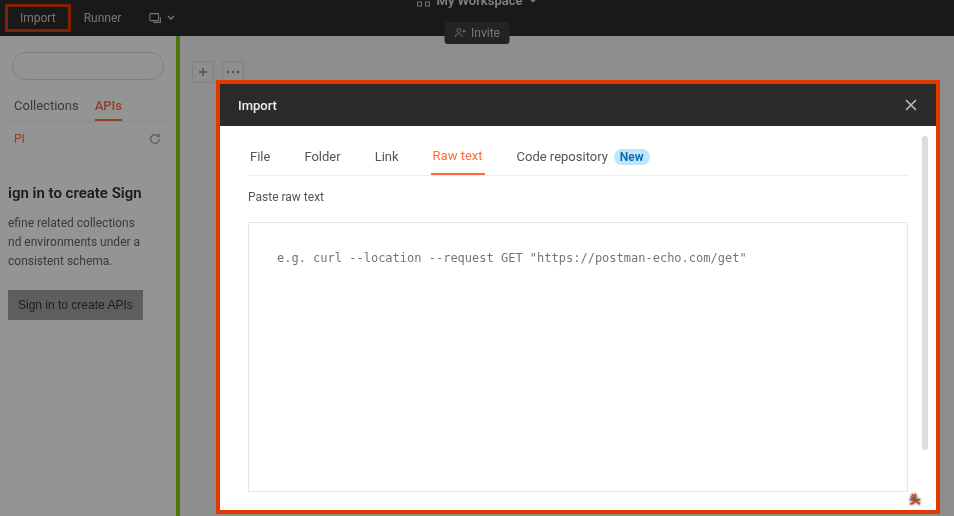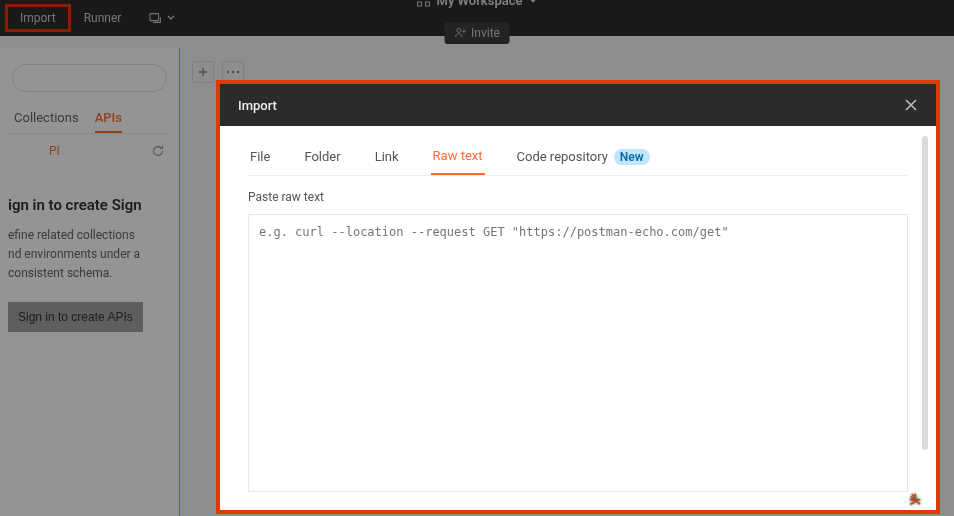--- a/index.html
+++ b/index.html
@@ -11,26 +11,26 @@
   
   .header { height: 36px; background: #2b2b2b; display: flex; align-items: center; padding: 0 8px; gap: 4px; color: #ccc; position: relative; }
   .header-left { display: flex; align-items: center; gap: 4px; }
   .hbtn { padding: 4px 12px; color: #ccc; font-size: 12px; cursor: pointer; display: flex; align-items: center; gap: 4px; }
   .import-highlight { outline: 3px solid #e03a00; }
   .header-center { position: absolute; left: 50%; transform: translateX(-50%); display: flex; align-items: center; gap: 14px; flex-direction: column; }
   .ws-btn { display: flex; align-items: center; gap: 6px; color: #ddd; font-weight: 600; font-size: 13px; cursor: pointer; }
   .invite-btn { display: flex; align-items: center; gap: 5px; padding: 4px 10px; background: #3d3d3d; border-radius: 3px; color: #ccc; font-size: 12px; cursor: pointer; }
 
   
-  .leftpanel { position: absolute; top: 48px; left: 0; bottom: 0; width: 180px; background: #fff; border-right: 1px solid #84cc16; padding: 12px 8px; }
+  .leftpanel { position: absolute; top: 36px; left: 0; bottom: 0; width: 180px; background: #fff; border-right: 4px solid #84cc16; padding: 12px 8px; }
   .filter { height: 28px; border: 1px solid #ddd; border-radius: 14px; margin: 4px 4px 12px; }
   .coltabs { display: flex; gap: 16px; border-bottom: 1px solid #eee; padding: 0 6px; }
   .coltab { padding: 6px 0; font-size: 13px; color: #666; cursor: pointer; }
   .coltab.active { color: #ff6c37; border-bottom: 2px solid #ff6c37; font-weight: 500; }
-  .apis-line { display: flex; align-items: center; justify-content: space-between; padding: 10px 6px; margin-left: 35px; }
+  .apis-line { display: flex; align-items: center; justify-content: space-between; padding: 10px 6px; }
   .apis-label { color: #ff6c37; font-size: 12px; }
   .refresh { color: #888; cursor: pointer; }
 
   .signin-heading { font-size: 15px; font-weight: 600; color: #333; margin: 28px 0 12px 0; }
   .signin-desc { font-size: 12px; color: #666; line-height: 1.6; }
   .signin-btn { margin-top: 18px; padding: 8px 10px; background: #a3a3a3; border: none; font-size: 12px; color: #333; cursor: pointer; }
 
   
   .tabbar { position: absolute; top: 54px; left: 180px; right: 0; height: 36px; display: flex; align-items: center; padding-left: 12px; gap: 8px; }
   .plusbtn, .dotsbtn { width: 22px; height: 22px; border: 1px solid #ddd; display: flex; align-items: center; justify-content: center; color: #888; cursor: pointer; border-radius: 2px; }
@@ -41,21 +41,21 @@
   .modal-title { color: #eee; font-size: 13px; font-weight: 500; }
   .close-x { color: #bbb; font-size: 18px; cursor: pointer; }
 
   .modal-body { flex: 1; padding: 18px 28px; position: relative; display: flex; flex-direction: column; }
   .import-tabs { display: flex; gap: 30px; border-bottom: 1px solid #eee; }
   .import-tab { padding: 4px 2px 10px; font-size: 13px; color: #555; cursor: pointer; display: flex; align-items: center; gap: 6px; }
   .import-tab.active { color: #ff6c37; border-bottom: 2px solid #ff6c37; }
   .badge-new { background: #bfe6ff; color: #0a6aa8; font-size: 12px; padding: 1px 6px; border-radius: 8px; font-weight: 600; }
 
   .paste-label { margin-top: 14px; font-size: 12px; color: #555; }
-  .paste-area { margin-top: 10px; flex: 1; min-height: 260px; border: 1px solid #e6e6e6; padding: 10px; font-family: monospace; font-size: 12px; color: #aaa; resize: none; background: #fff; }
+  .paste-area { margin-top: 18px; flex: 1; min-height: 260px; border: 1px solid #e6e6e6; padding: 28px; font-family: monospace; font-size: 12px; color: #aaa; resize: none; background: #fff; }
 
   .scrollbar { position: absolute; right: 8px; top: 10px; bottom: 60px; width: 6px; background: #dcdcdc; border-radius: 3px; }
 
   .watermark { position: absolute; bottom: 8px; right: 30px; z-index: 3; color: #fff; font-size: 18px; font-weight: 600; text-shadow: 0 0 3px #000; display: flex; align-items: center; gap: 6px; }
   .wm-icon { width: 18px; height: 18px; border-radius: 50%; background: #fff; display: flex; align-items: center; justify-content: center; font-size: 11px; color: #e03a00; font-weight: bold; }
 
   svg { display: block; }
 </style>
 </head>
 <body>

